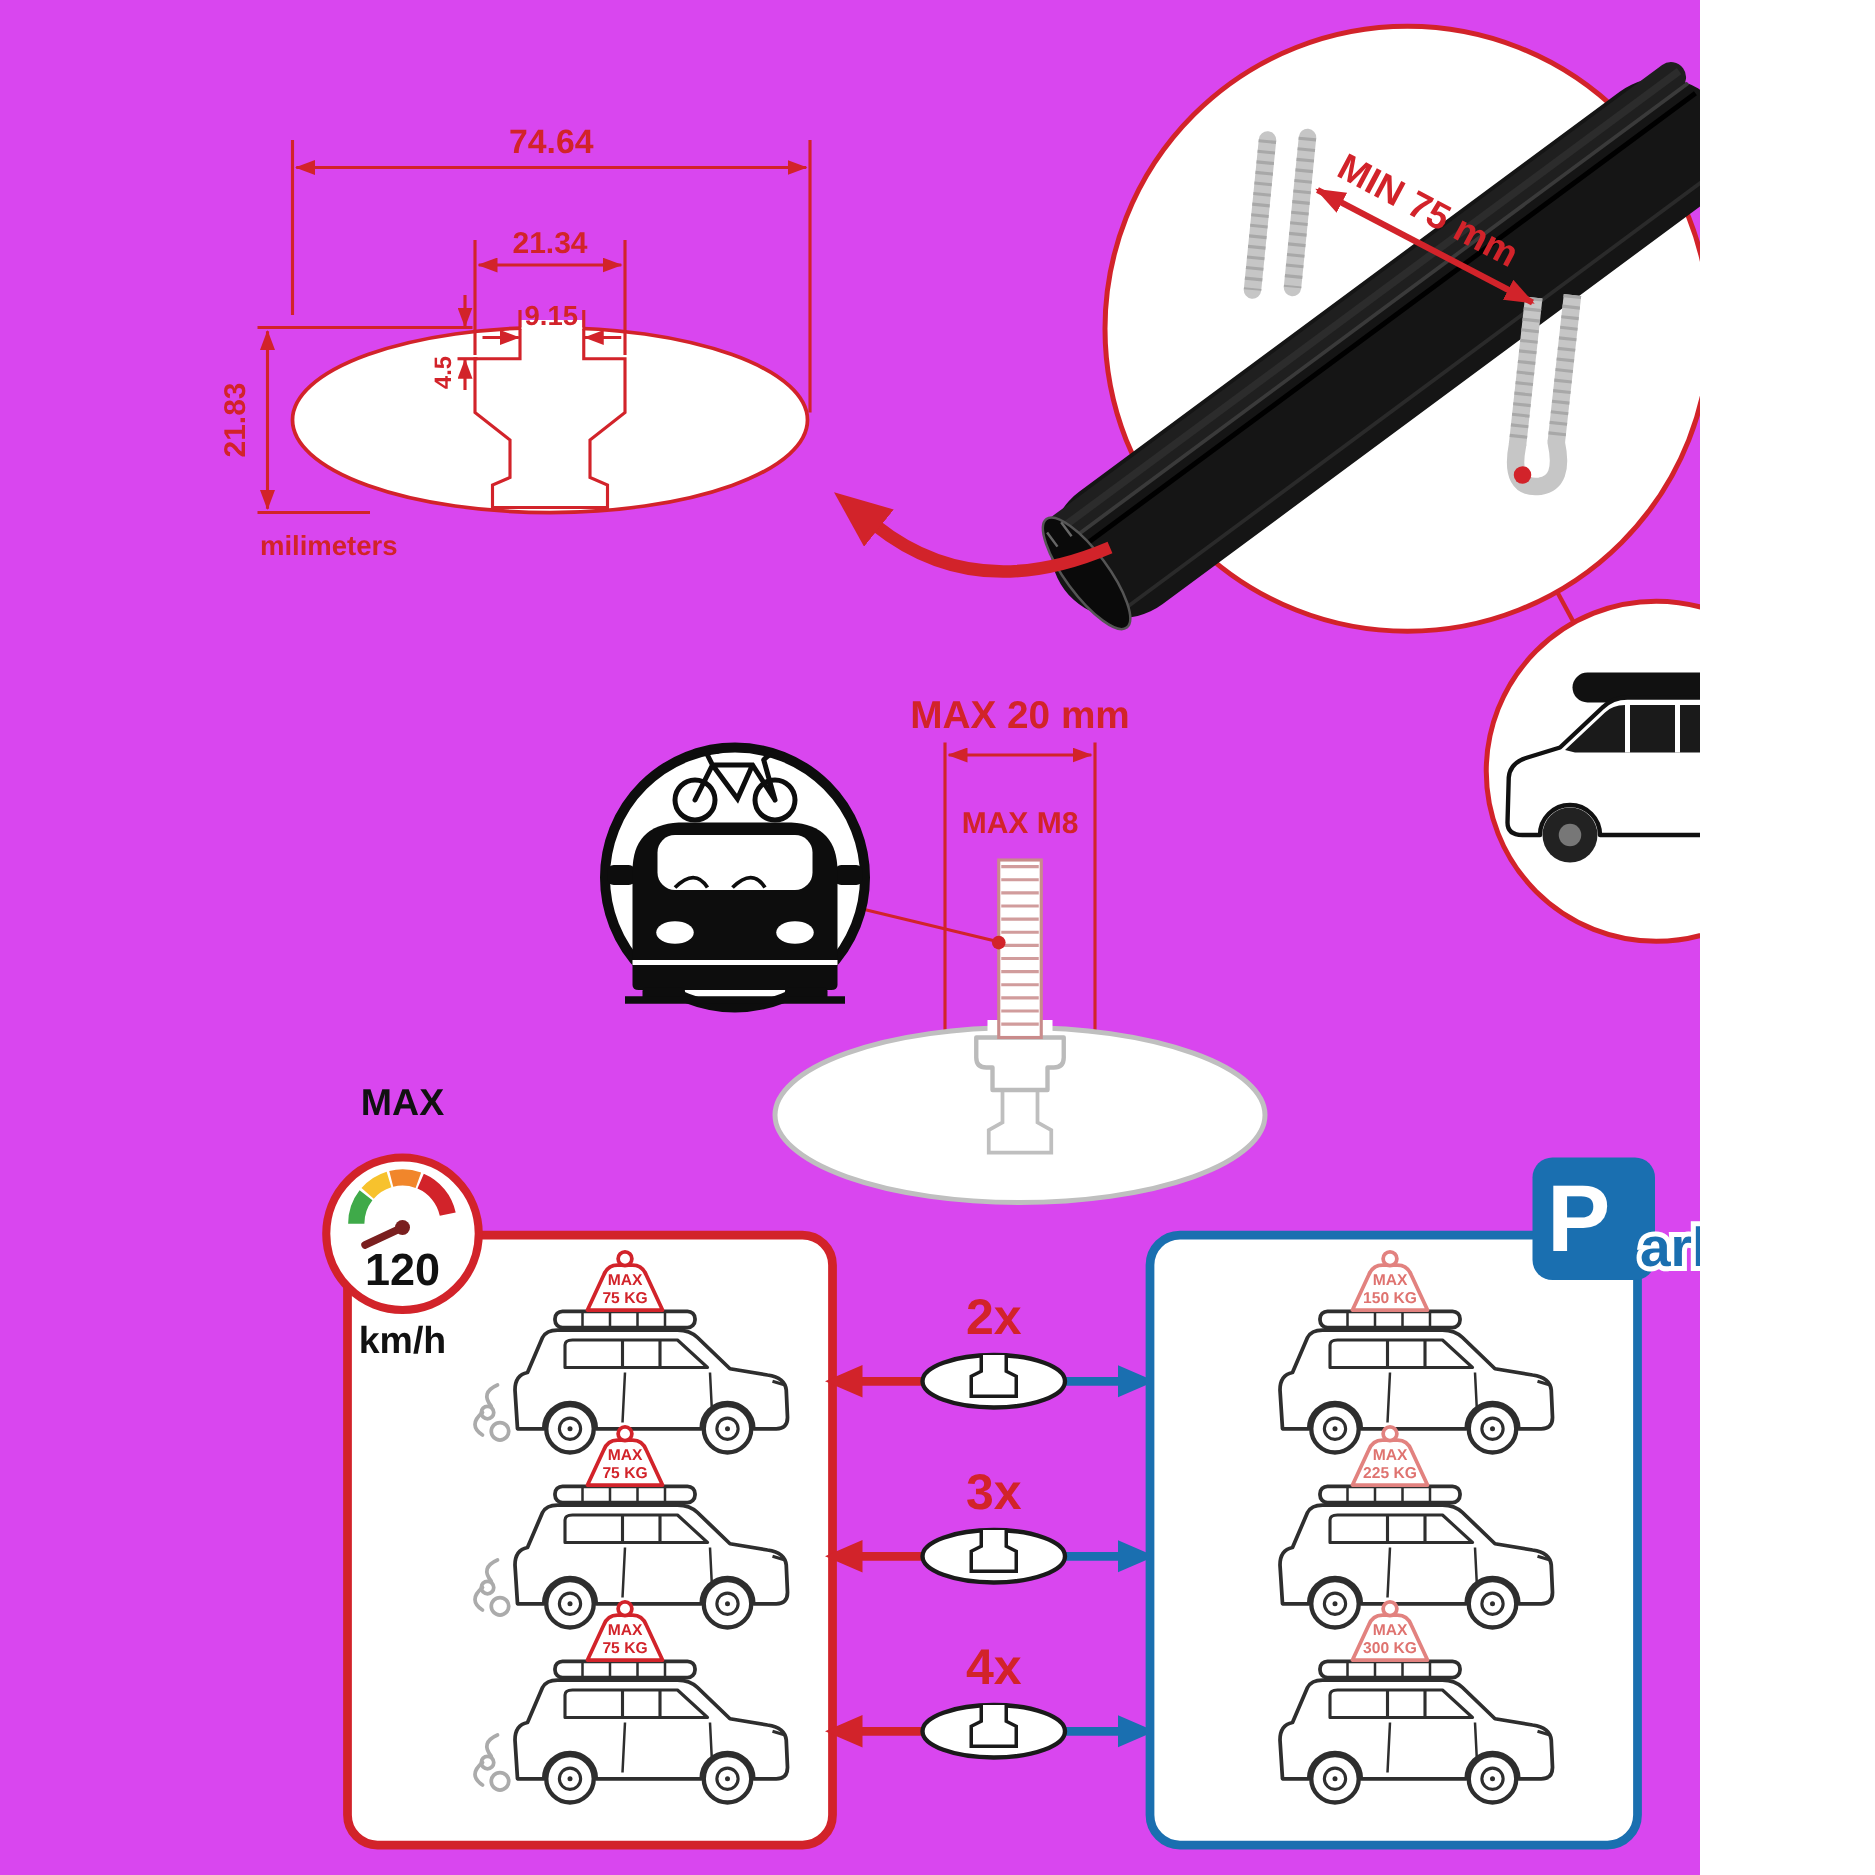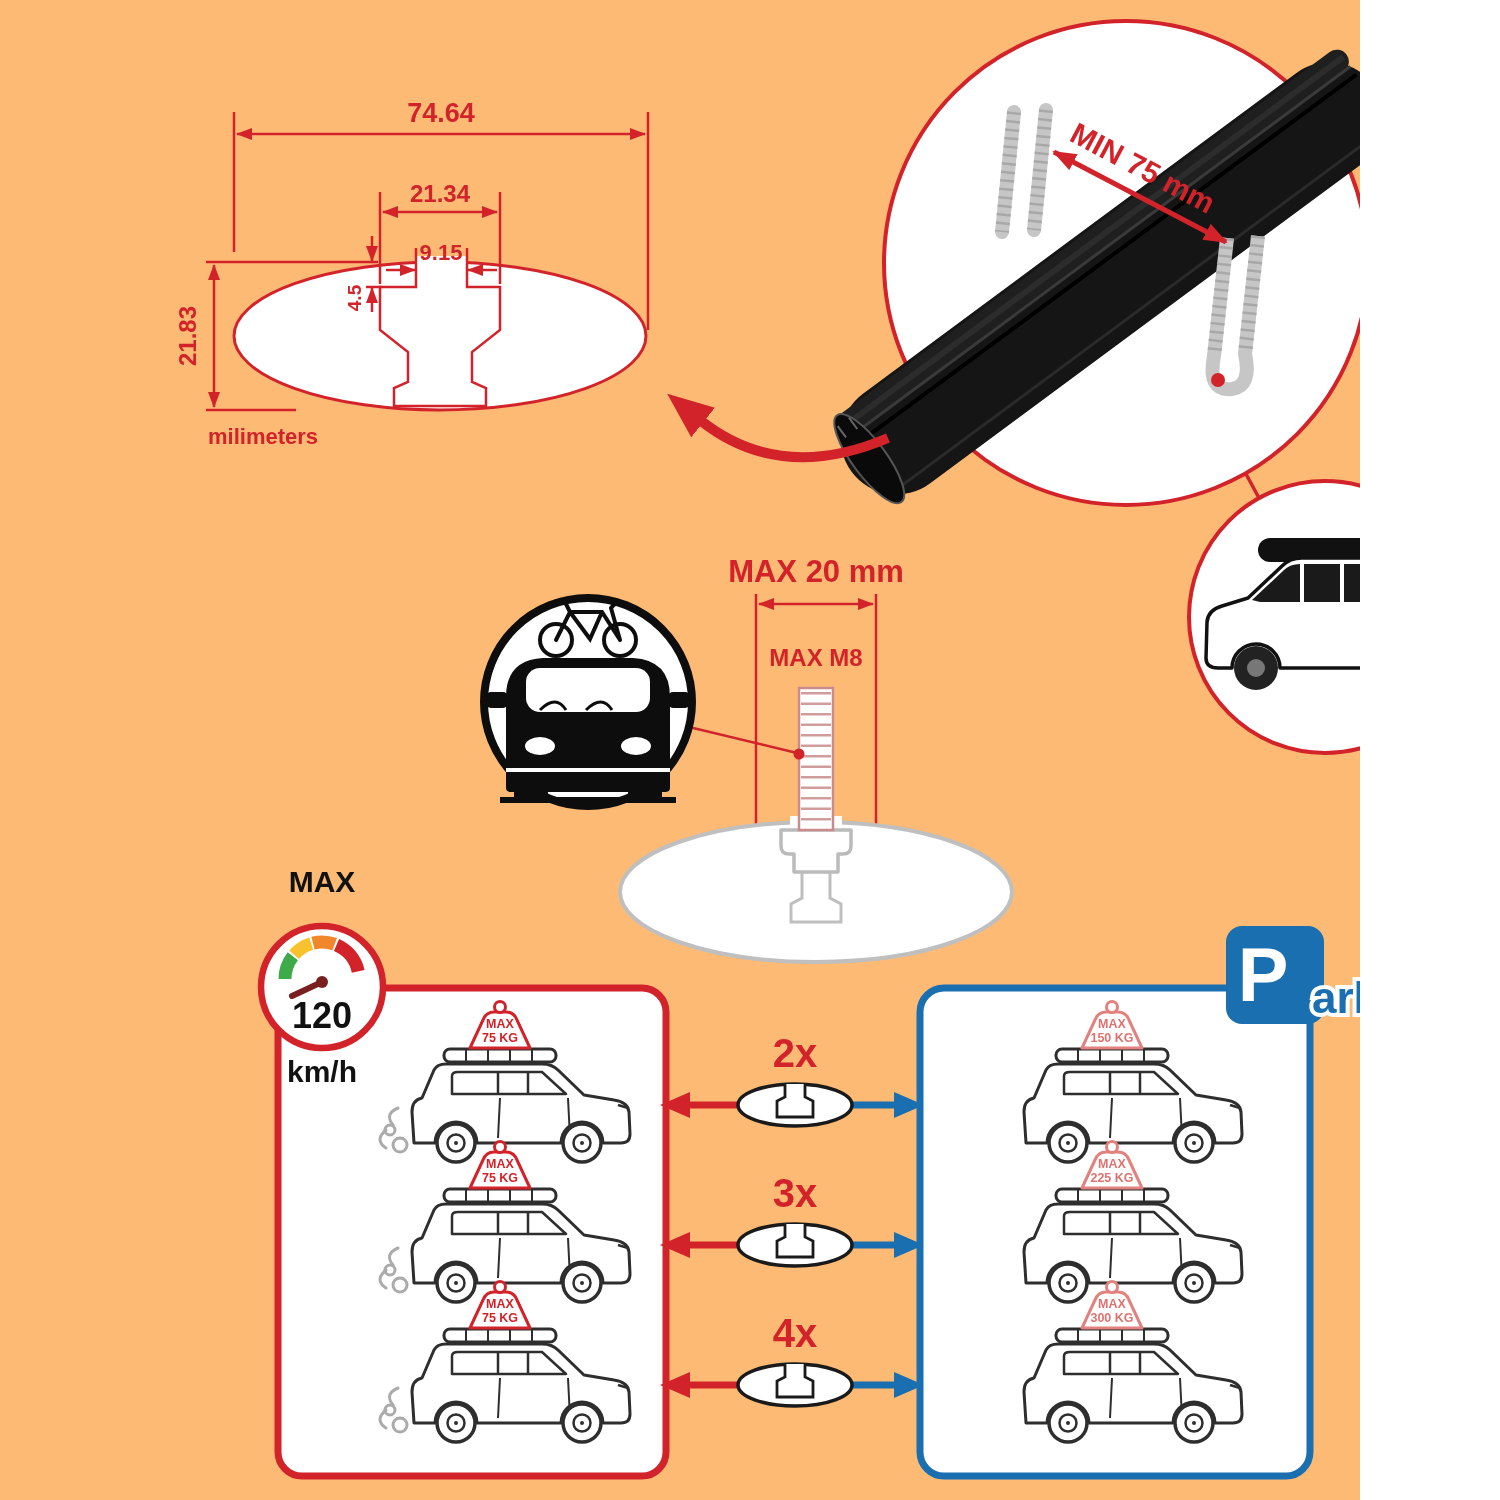--- a/index.html
+++ b/index.html
@@ -1,16 +1,16 @@
 <!DOCTYPE html>
 <html><head>
 <meta charset="utf-8">
 <style>
   html,body{margin:0;padding:0;background:#fff;}
-  .canvas{position:relative;width:1360px;height:1500px;background:#fdba74;overflow:hidden;}
+  .canvas{position:relative;width:1360px;height:1500px;background:#d946ef;overflow:hidden;}
   svg{position:absolute;left:0;top:0;}
   svg text{font-family:"Liberation Sans",sans-serif;}
   .rtxt{fill:#d2232a;font-weight:700;text-anchor:middle;}
   .ktxt{fill:#111111;font-weight:700;text-anchor:middle;}
   .f19{font-size:19px}.f22{font-size:22px}.f24{font-size:24px}.f27{font-size:27px}
   .f30{font-size:30px}.f31{font-size:31px}.f36{font-size:36px}.f40{font-size:40px}
   .rln{stroke:#d2232a;stroke-width:2.5;fill:none;}
   .gln{stroke:#bfbfbf;fill:none;}
   .swirl{stroke:#ababab;stroke-width:3;fill:none;stroke-linecap:round;}
   .tent{stroke:#d2232a;stroke-width:3;fill:#ffffff;stroke-linejoin:round;}

